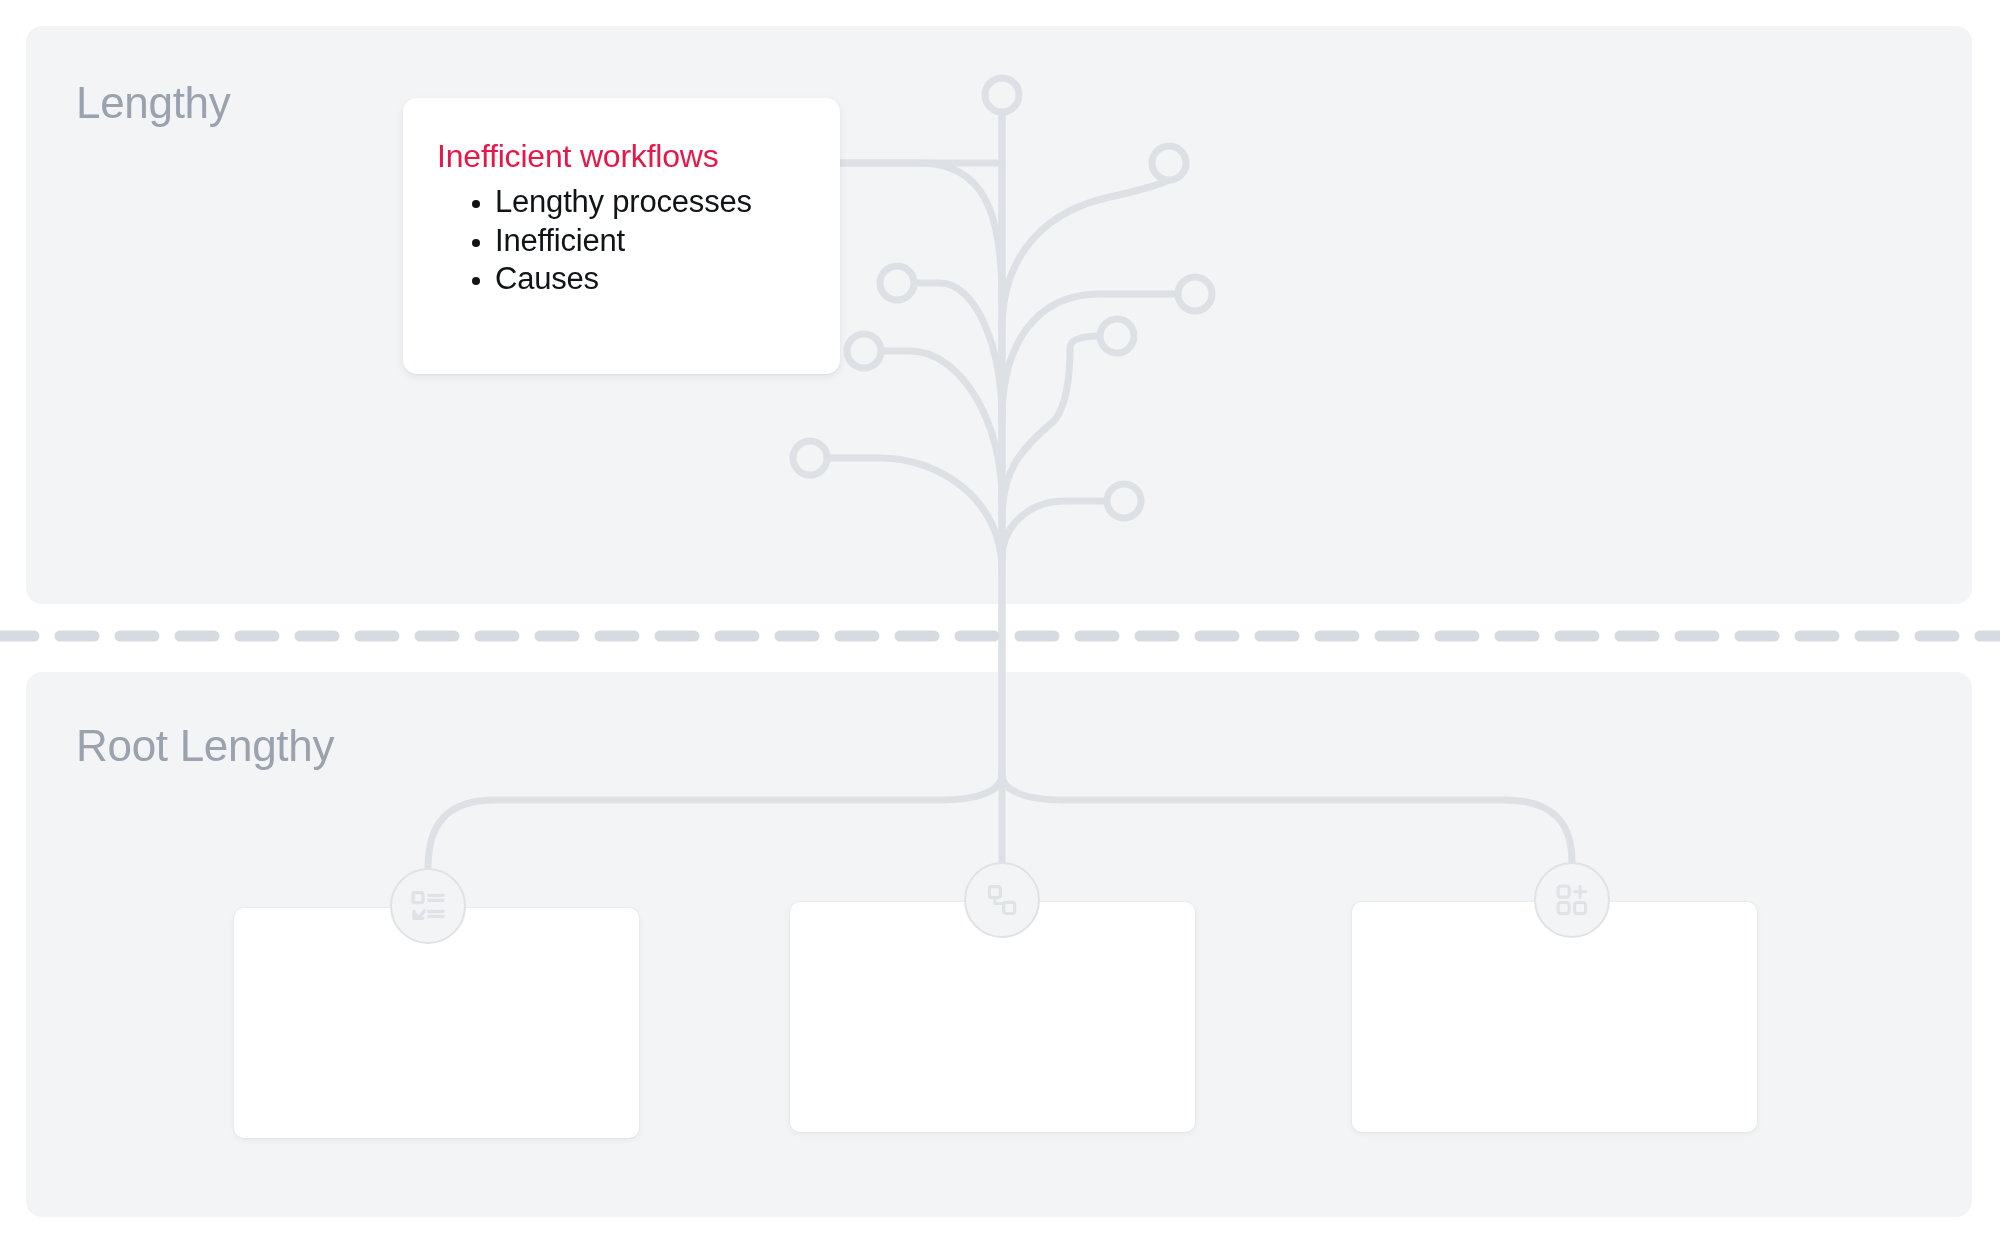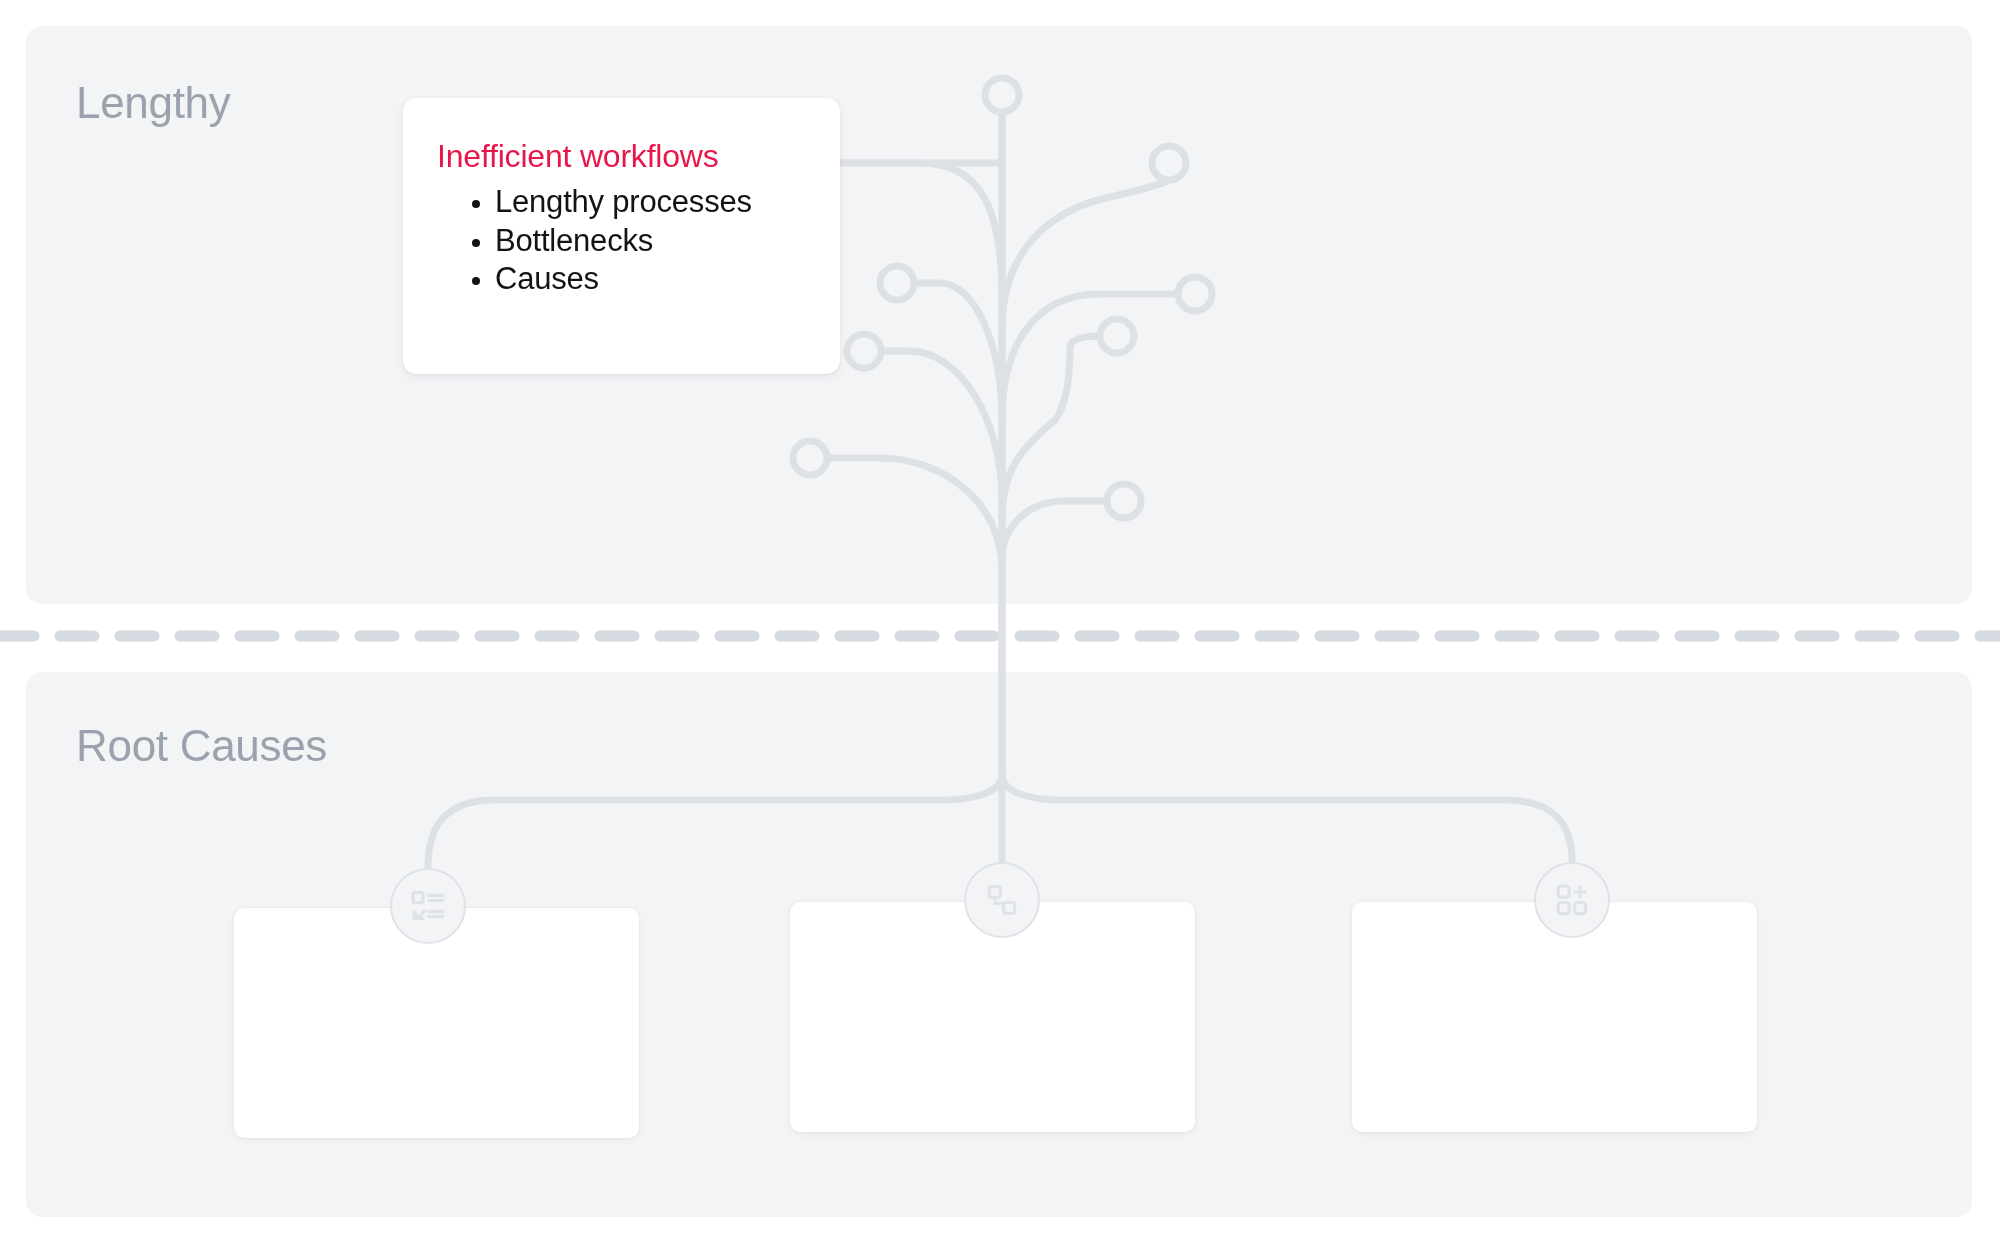--- a/index.html
+++ b/index.html
@@ -150,21 +150,21 @@
 </head>
 <body>
 
 <div id="stage">
 
   <div class="panel" id="panel-symptoms">
     <div class="panel-title" id="title-symptoms">Lengthy</div>
   </div>
 
   <div class="panel" id="panel-root">
-    <div class="panel-title" id="title-root">Root Causes</div>
+    <div class="panel-title" id="title-root">Root Lengthy</div>
   </div>
 
   <svg id="divider" viewBox="0 0 2000 12" preserveAspectRatio="none">
     <line x1="0" y1="6" x2="2000" y2="6" stroke="#d6dae1" stroke-width="11" stroke-linecap="round" stroke-dasharray="34 26"></line>
   </svg>
 
   <svg id="tree" viewBox="0 0 2000 1243">
 
     <path class="trunk" d="M1002,112 L1002,775"></path>
 
@@ -196,21 +196,21 @@
 
     <path class="branch" d="M1002,775 C1002,790 980,800 940,800 L495,800 C445,800 428,826 428,868"></path>
     <path class="branch" d="M1002,775 L1002,862"></path>
     <path class="branch" d="M1002,775 C1002,790 1024,800 1064,800 L1505,800 C1558,800 1572,828 1572,862"></path>
   </svg>
 
   <div id="symptom-card">
     <div id="symptom-card-heading">Inefficient workflows</div>
     <ul id="symptom-card-list">
       <li>Lengthy processes</li>
-      <li>Bottlenecks</li>
+      <li>Inefficient</li>
       <li>Causes</li>
     </ul>
   </div>
 
   <div class="root-card" id="root-card-0"></div>
   <div class="root-card" id="root-card-1"></div>
   <div class="root-card" id="root-card-2"></div>
 
   <div class="root-icon-badge" id="root-icon-0">
     <span>

